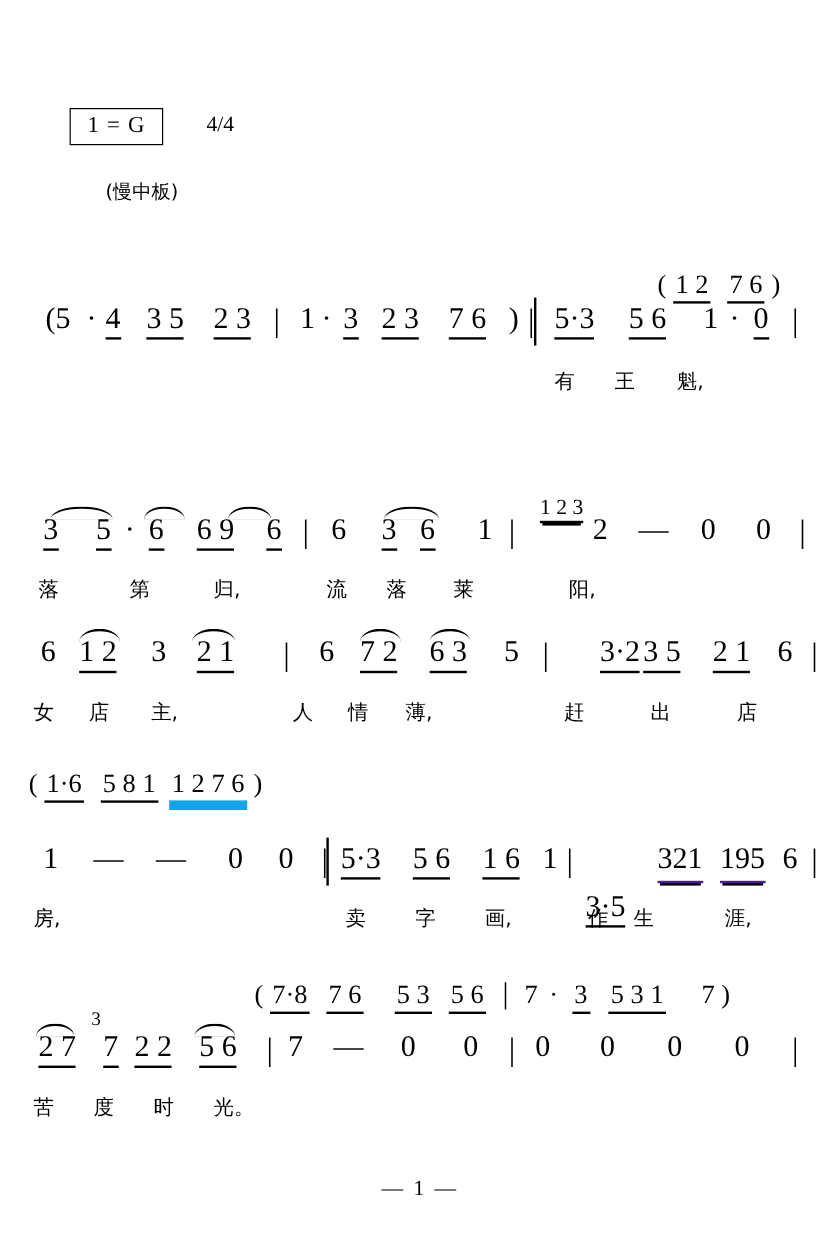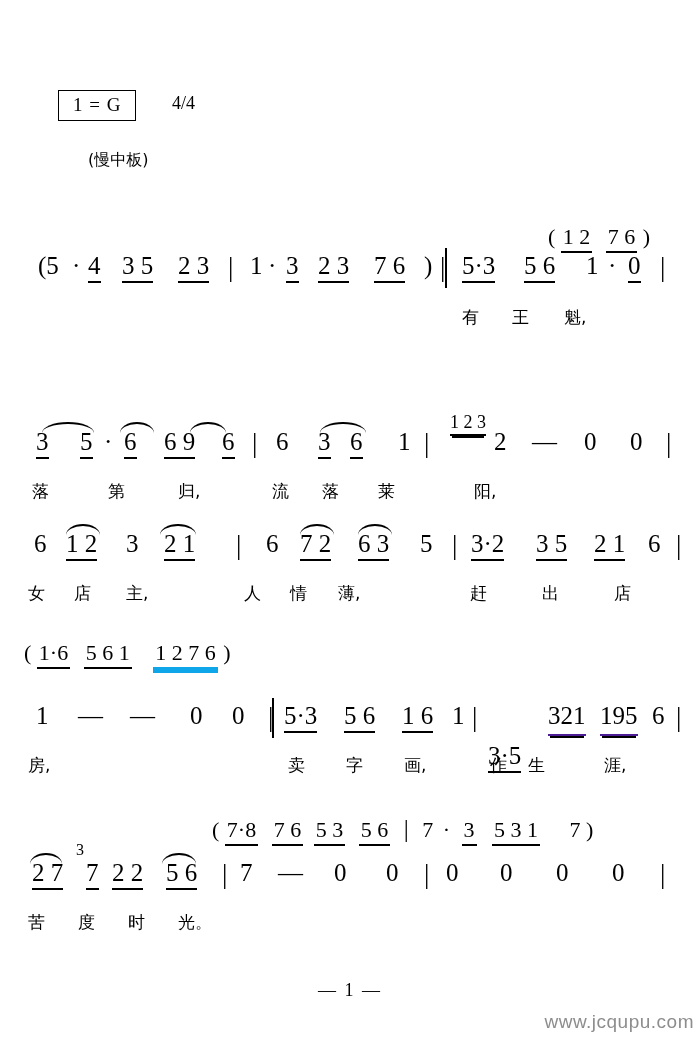--- a/index.html
+++ b/index.html
@@ -228,21 +228,21 @@
       <span class="tok" style="left:34px;">6</span>
       <span class="tok ub" style="left:66px;">1 2</span>
       <span class="tok" style="left:126px;">3</span>
       <span class="tok ub" style="left:164px;">2 1</span>
       <span class="tok" style="left:236px; font-size:27px;">|</span>
       <span class="tok" style="left:266px;">6</span>
       <span class="tok ub" style="left:300px;">7 2</span>
       <span class="tok ub" style="left:358px;">6 3</span>
       <span class="tok" style="left:420px;">5</span>
       <span class="tok" style="left:452px; font-size:27px;">|</span>
-      <span class="tok" style="left:471px;">
+      <span class="tok" style="left:500px;">
         <span style="border-bottom:2px solid #000; padding-bottom:2px;">3·2</span>
       </span>
       <span class="tok ub" style="left:536px;">3 5</span>
       <span class="tok ub" style="left:594px;">2 1</span>
       <span class="tok" style="left:648px;">6</span>
       <span class="tok" style="left:676px; font-size:27px;">|</span>
       <span class="arc" style="left:66px; top:-6px; width:34px;"></span>
       <span class="arc" style="left:160px; top:-6px; width:36px;"></span>
       <span class="arc" style="left:300px; top:-6px; width:34px;"></span>
       <span class="arc" style="left:358px; top:-6px; width:34px;"></span>
@@ -257,22 +257,22 @@
       <span class="lyr" style="left:470px;">赶</span>
       <span class="lyr" style="left:542px;">出</span>
       <span class="lyr" style="left:614px;">店</span>
     </div>
   </div>
 
   <div class="system" style="top:640px;">
     <div class="upper" style="left:24px; top:0px;">
       <span>(</span>
       <span style="border-bottom:2px solid #000; padding:0 2px 2px 2px;">1·6</span>
-      <span style="border-bottom:2px solid #000; padding:0 2px 2px 2px; margin-left:8px;">5 6 1</span>
-      <span style="border-bottom:6px solid #0ea5e9; padding:0 2px 2px 2px; margin-left:16px;">1 2 7 6</span>
+      <span style="border-bottom:2px solid #000; padding:0 2px 2px 2px; margin-left:8px;">5 8 1</span>
+      <span style="border-bottom:8px solid #0ea5e9; padding:0 2px 2px 2px; margin-left:4px;">1 2 7 6</span>
       <span>)</span>
     </div>
     <div class="notes" style="margin-top:62px;">
       <span class="tok" style="left:36px;">1</span>
       <span class="tok" style="left:78px;">—</span>
       <span class="tok" style="left:130px;">—</span>
       <span class="tok" style="left:190px;">0</span>
       <span class="tok" style="left:232px;">0</span>
       <span class="tok" style="left:268px; font-size:27px;">|</span>
       <span class="tok" style="left:284px;">
@@ -300,21 +300,21 @@
       <span class="lyr" style="left:528px;">生</span>
       <span class="lyr" style="left:604px;">涯,</span>
     </div>
   </div>
 
   <div class="system" style="top:815px;">
     <div class="upper" style="left:212px; top:0px;">
       <span>(</span>
       <span style="border-bottom:2px solid #000; padding:0 2px 2px 2px;">7·8</span>
       <span style="border-bottom:2px solid #000; padding:0 2px 2px 2px; margin-left:8px;">7 6</span>
-      <span style="border-bottom:2px solid #000; padding:0 2px 2px 2px; margin-left:5px;">5 3</span>
+      <span style="border-bottom:2px solid #000; padding:0 2px 2px 2px; margin-left:20px;">5 3</span>
       <span style="border-bottom:2px solid #000; padding:0 2px 2px 2px; margin-left:8px;">5 6</span>
       <span style="margin-left:8px; font-size:25px;">|</span>
       <span style="margin-left:8px;">7</span>
       <span style="margin-left:4px;">·</span>
       <span style="border-bottom:2px solid #000; padding:0 2px 2px 2px; margin-left:6px;">3</span>
       <span style="border-bottom:2px solid #000; padding:0 2px 2px 2px; margin-left:10px;">5 3 1</span>
       <span style="margin-left:24px;">7</span>
       <span>)</span>
     </div>
     <div class="notes" style="margin-top:44px;">
@@ -340,15 +340,14 @@
     <div class="lyrics" style="margin-top:8px;">
       <span class="lyr" style="left:28px;">苦</span>
       <span class="lyr" style="left:78px;">度</span>
       <span class="lyr" style="left:128px;">时</span>
       <span class="lyr" style="left:178px;">光。</span>
     </div>
   </div>
 
   <div class="pagenum">— 1 —</div>
 
-  <div class="watermark">www.jcqupu.com</div>
 
 </div>
 
 </body></html>

